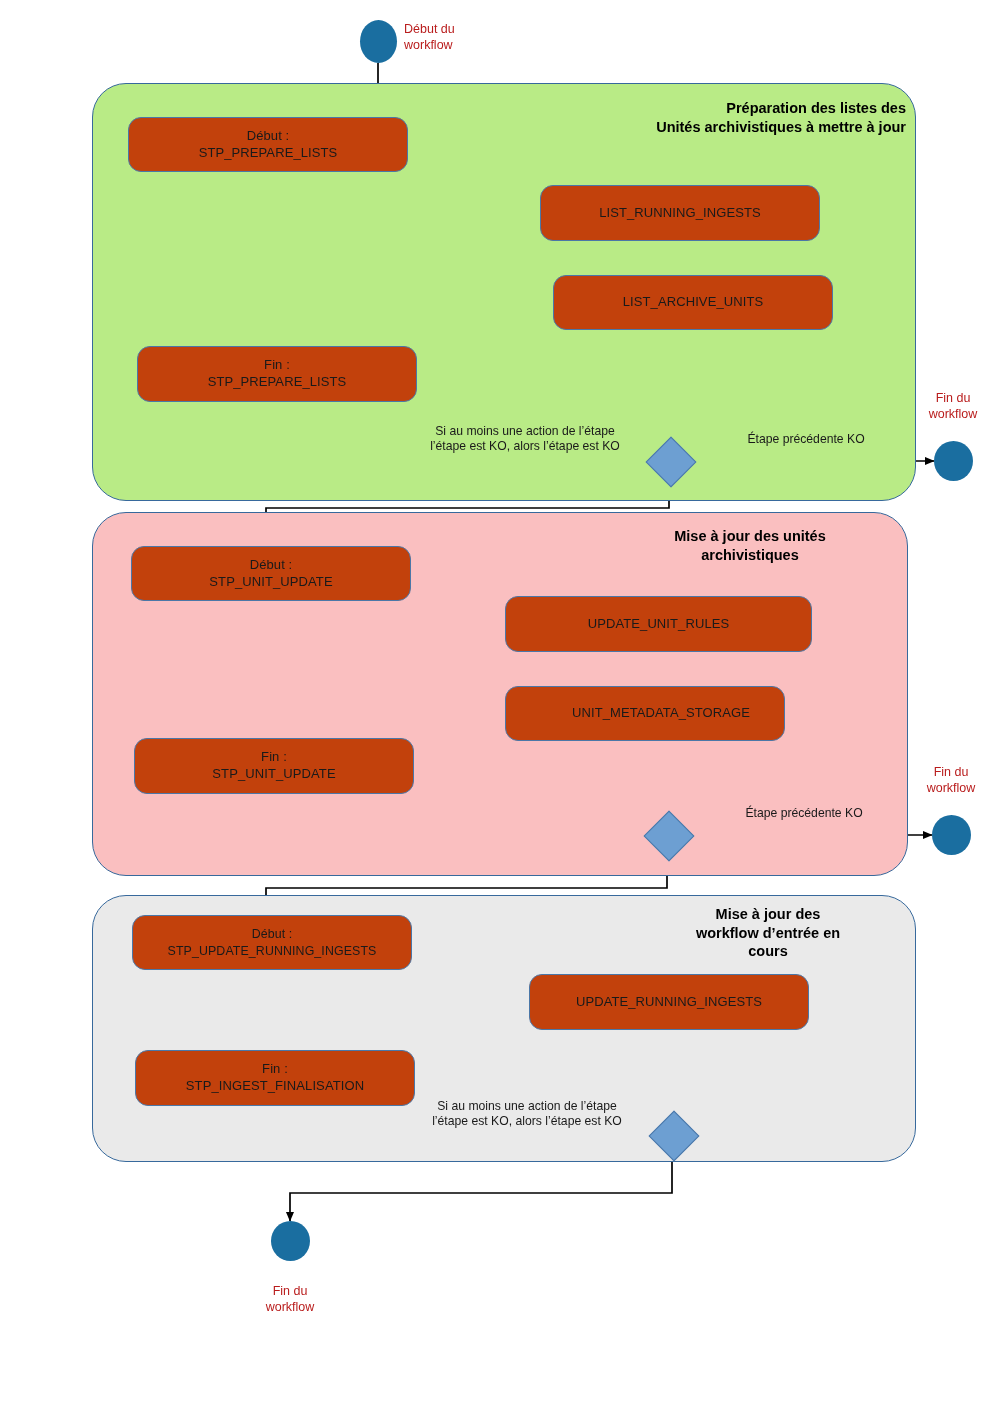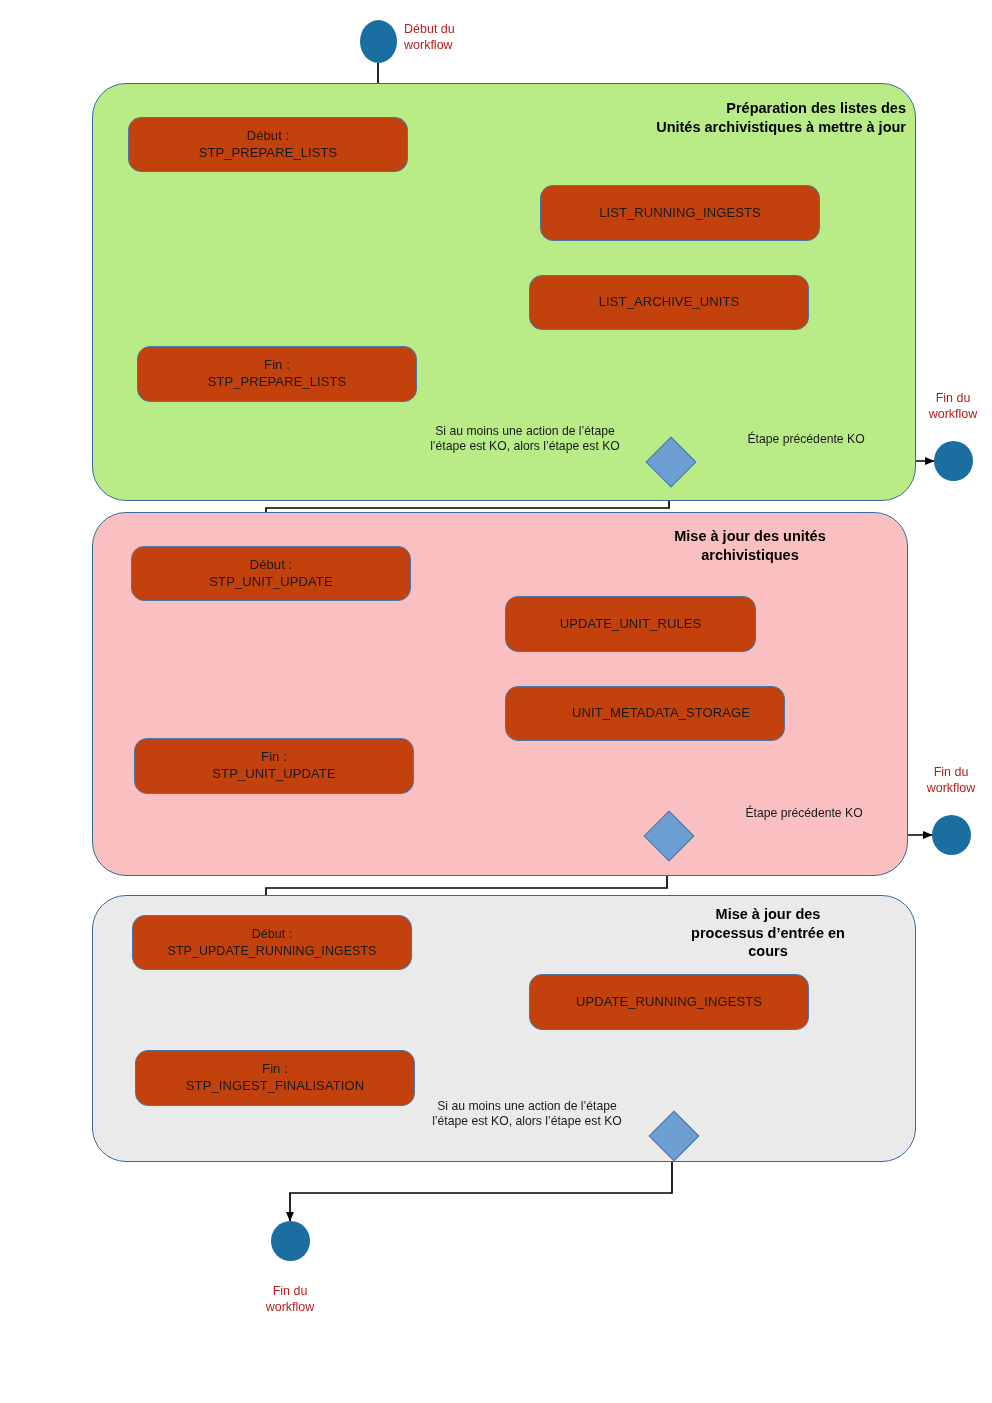--- a/index.html
+++ b/index.html
@@ -153,21 +153,21 @@
   <div class="phase green" style="left:92px; top:83px; width:824px; height:418px;"></div>
   <div class="phase-title" style="left:554px; top:99px; width:352px;text-align:right;">Préparation des listes des
 Unités archivistiques à mettre à jour</div>
 
   <div class="phase pink" style="left:92px; top:512px; width:816px; height:364px;"></div>
   <div class="phase-title" style="left:610px; top:527px; width:280px;">Mise à jour des unités
 archivistiques</div>
 
   <div class="phase grey" style="left:92px; top:895px; width:824px; height:267px;"></div>
   <div class="phase-title" style="left:656px; top:905px; width:224px;">Mise à jour des
-processus d’entrée en
+workflow d’entrée en
 cours</div>
 
   <div class="terminal" style="left:360px; top:20px; width:37px; height:43px;"></div>
   <div class="terminal-label" style="left:404px; top:22px; width:110px; text-align:left;">Début du
 workflow</div>
 
   <div class="terminal" style="left:934px; top:441px; width:39px; height:40px;"></div>
   <div class="terminal-label" style="left:909px; top:391px; width:88px;">Fin du
 workflow</div>
 
@@ -175,32 +175,32 @@
   <div class="terminal-label" style="left:907px; top:765px; width:88px;">Fin du
 workflow</div>
 
   <div class="terminal" style="left:271px; top:1221px; width:39px; height:40px;"></div>
   <div class="terminal-label" style="left:246px; top:1284px; width:88px;">Fin du
 workflow</div>
 
   <div class="node" style="left:128px; top:117px; width:280px; height:55px;">Début :
 STP_PREPARE_LISTS</div>
   <div class="node" style="left:500px; top:185px; width:280px; height:56px;margin-left:40px;">LIST_RUNNING_INGESTS</div>
-  <div class="node" style="left:529px; top:275px; width:280px; height:55px;">LIST_ARCHIVE_UNITS</div>
+  <div class="node" style="left:553px; top:275px; width:280px; height:55px;">LIST_ARCHIVE_UNITS</div>
   <div class="node" style="left:137px; top:346px; width:280px; height:56px;">Fin :
 STP_PREPARE_LISTS</div>
 
   <div class="diamond" style="left:653px; top:444px; width:34px; height:34px;"></div>
   <div class="edge-label" style="left:402px; top:424px; width:246px;">Si au moins une action de l’étape
 l’étape est KO, alors l’étape est KO</div>
   <div class="edge-label" style="left:716px; top:432px; width:180px;">Étape précédente KO</div>
 
   <div class="node" style="left:131px; top:546px; width:280px; height:55px;">Début :
 STP_UNIT_UPDATE</div>
-  <div class="node" style="left:505px; top:596px; width:251px; height:56px;">UPDATE_UNIT_RULES</div>
+  <div class="node" style="left:505px; top:596px; width:307px; height:56px;">UPDATE_UNIT_RULES</div>
   <div class="node" style="left:505px; top:686px; width:280px; height:55px;padding-left:32px;">UNIT_METADATA_STORAGE</div>
   <div class="node" style="left:134px; top:738px; width:280px; height:56px;">Fin :
 STP_UNIT_UPDATE</div>
 
   <div class="diamond" style="left:651px; top:818px; width:34px; height:34px;"></div>
   <div class="edge-label" style="left:714px; top:806px; width:180px;">Étape précédente KO</div>
 
   <div class="node small" style="left:132px; top:915px; width:280px; height:55px;">Début :
 STP_UPDATE_RUNNING_INGESTS</div>
   <div class="node" style="left:529px; top:974px; width:280px; height:56px;">UPDATE_RUNNING_INGESTS</div>

